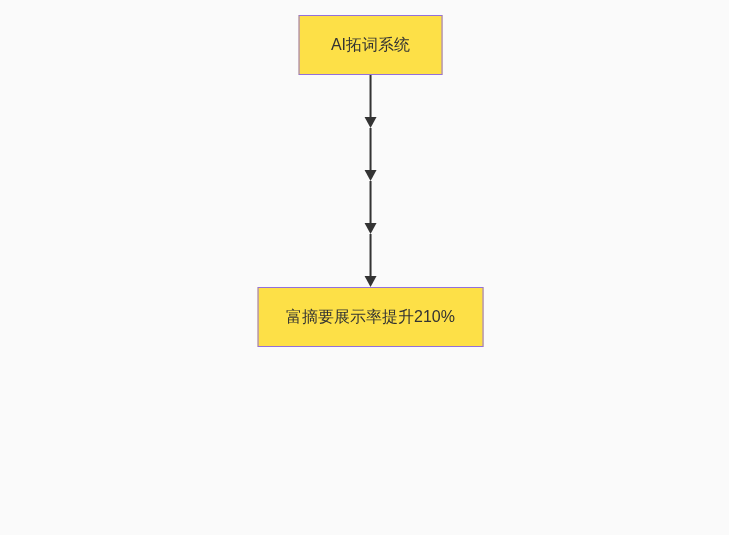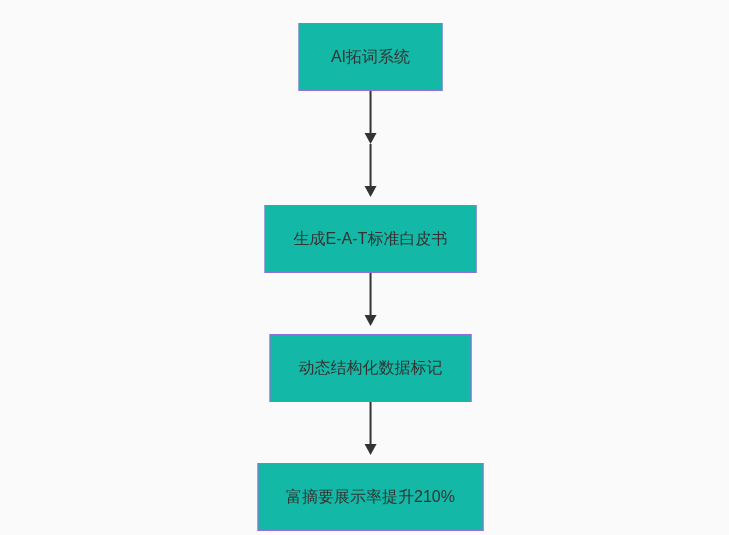--- a/index.html
+++ b/index.html
@@ -22,31 +22,30 @@
     position: absolute;
     top: 15px;
     left: 50%;
     transform: translateX(calc(-50% + 6px));
     display: flex;
     flex-direction: column;
     align-items: center;
   }
   .node {
     box-sizing: border-box;
-    height: 68px;
+    height: 60px;
     border: 1px solid #9370DB;
-    background: #14b8a6;
+    background: #fde047;
     color: #333333;
     font-size: 16px;
     display: flex;
     align-items: center;
     justify-content: center;
     padding: 0 28px;
     white-space: nowrap;
-    margin-top: 8px;
   }
   
   .node:nth-of-type(1) { min-width: 144px; }
   .node:nth-of-type(3) { min-width: 184px; }
   .node:nth-of-type(5) { min-width: 220px; }
   .node:nth-of-type(7) { min-width: 214px; }
   .node:nth-of-type(9) { min-width: 234px; }
   .edge {
     height: 53px;
     display: flex;
@@ -78,28 +77,26 @@
       <div class="edge-line"></div>
       <div class="edge-arrowhead"></div>
     </div>
 
 
     <div class="edge">
       <div class="edge-line"></div>
       <div class="edge-arrowhead"></div>
     </div>
 
-    <div class="node">生成E-A-T标准白皮书</div>
 
     <div class="edge">
       <div class="edge-line"></div>
       <div class="edge-arrowhead"></div>
     </div>
 
-    <div class="node">动态结构化数据标记</div>
 
     <div class="edge">
       <div class="edge-line"></div>
       <div class="edge-arrowhead"></div>
     </div>
 
     <div class="node">富摘要展示率提升210%</div>
 
   </div>
 </div>

